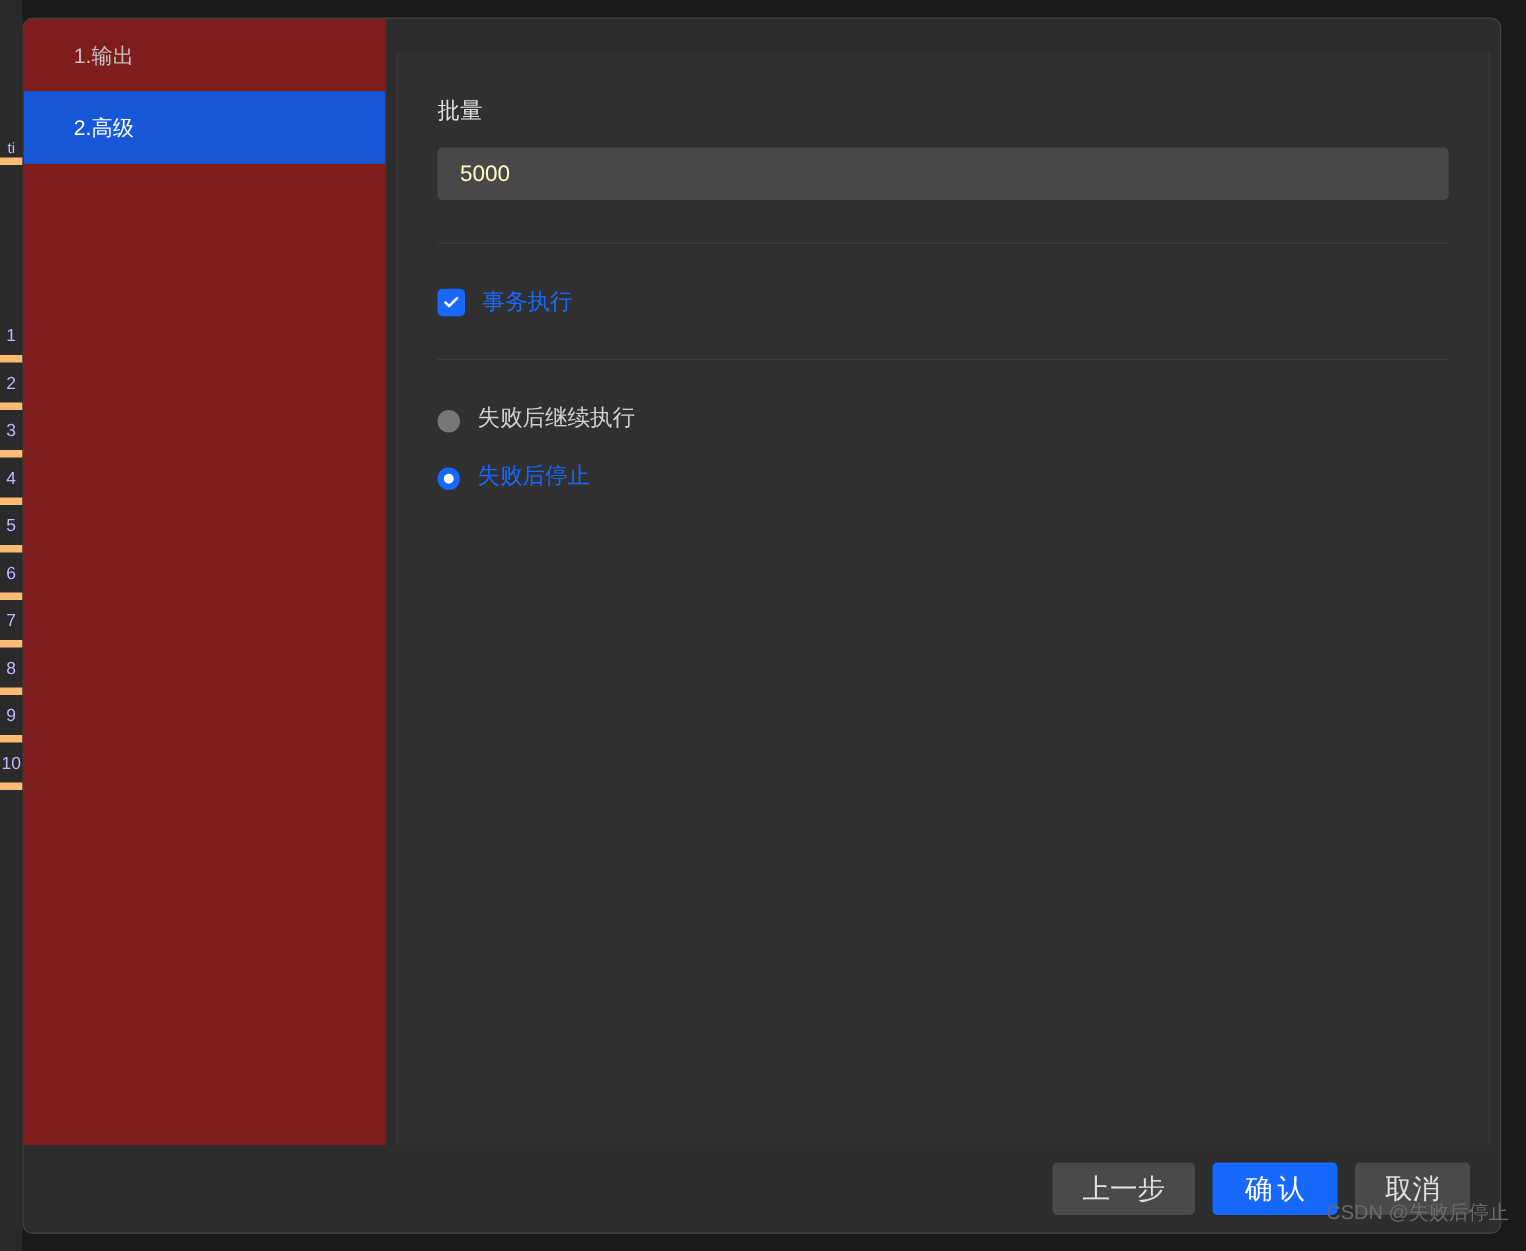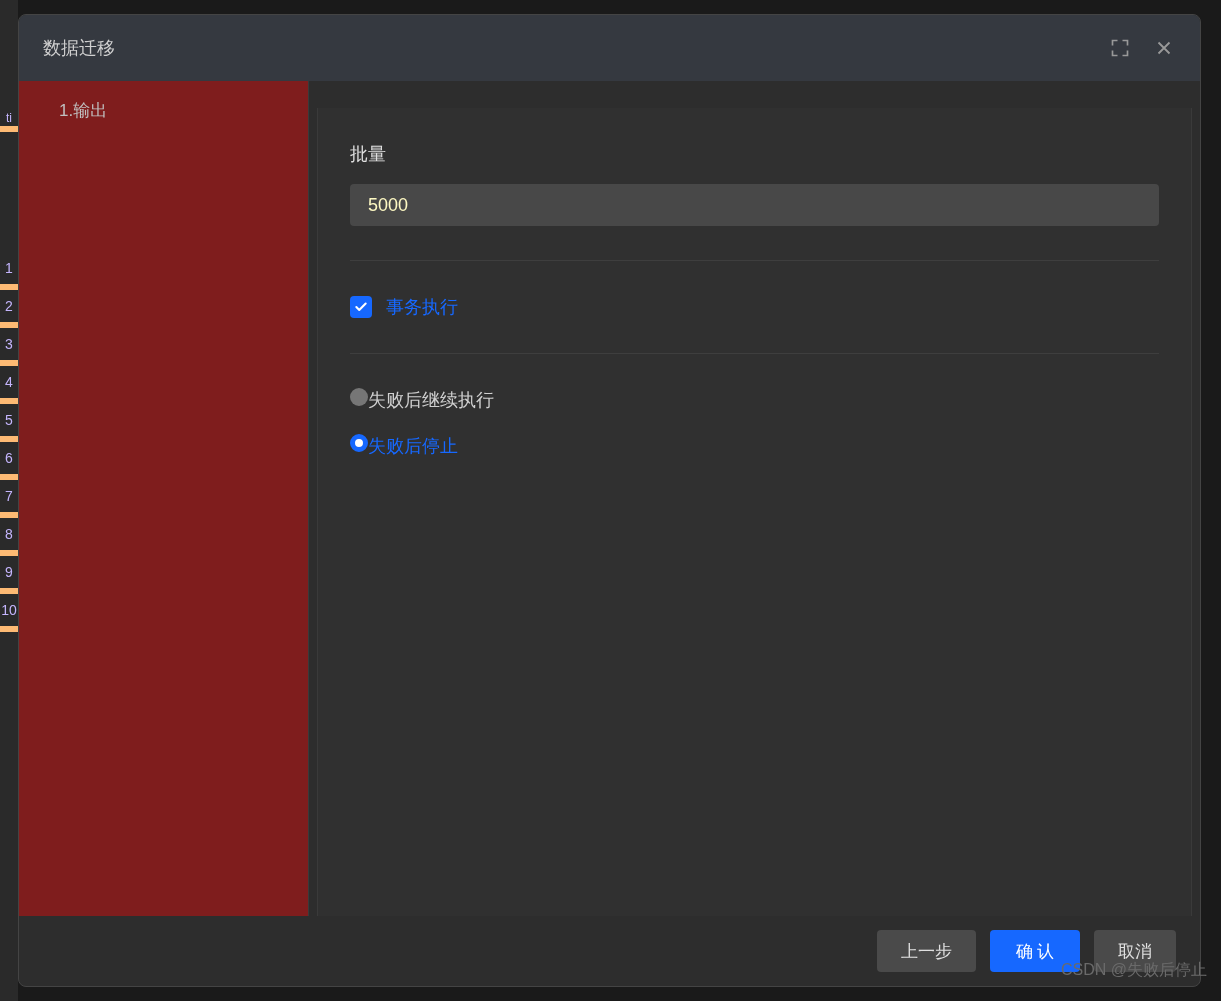--- a/index.html
+++ b/index.html
@@ -128,21 +128,21 @@
       font-size: 18px;
       outline: none;
     }
     .divider {
       height: 1px;
       background: #3e3e3e;
       margin: 34px 0;
     }
     .checkbox-row {
       display: flex;
-      align-items: center;
+      align-items: flex-end;
       gap: 14px;
     }
     .checkbox-box {
       width: 22px;
       height: 22px;
       background: #1668ff;
       border-radius: 4px;
       display: flex;
       align-items: center;
       justify-content: center;
@@ -157,21 +157,22 @@
       font-size: 18px;
       cursor: pointer;
     }
     .radio-group {
       display: flex;
       flex-direction: column;
       gap: 22px;
     }
     .radio-row {
       display: flex;
-      align-items: flex-start;
+      align-items: flex-end;
+      gap: 14px;
       cursor: pointer;
     }
     .radio-circle {
       width: 18px;
       height: 18px;
       border-radius: 50%;
       display: flex;
       align-items: center;
       justify-content: center;
     }
@@ -199,21 +200,21 @@
       align-items: center;
       justify-content: flex-end;
       padding: 0 24px;
       gap: 14px;
     }
     .btn {
       height: 42px;
       padding: 0 24px;
       border: none;
       border-radius: 4px;
-      font-size: 17px;
+      font-size: 22px;
       cursor: pointer;
       display: flex;
       align-items: center;
       justify-content: center;
     }
     .btn-secondary {
       background: #4a4a4a;
       color: #e0e0e0;
     }
     .btn-primary {
@@ -243,40 +244,28 @@
   <div class="bg-cell">4</div>
   <div class="bg-cell">5</div>
   <div class="bg-cell">6</div>
   <div class="bg-cell">7</div>
   <div class="bg-cell">8</div>
   <div class="bg-cell">9</div>
   <div class="bg-cell">10</div>
 </div>
 
 <div class="dialog">
-  <div class="dialog-header">
-    <div class="dialog-title">数据迁移</div>
-    <div class="header-icons">
-      <div class="icon-btn">
-        <svg viewBox="0 0 24 24" width="20" height="20" fill="none" stroke="currentColor" stroke-width="2">
-          <path d="M3 9V3h6M21 9V3h-6M3 15v6h6M21 15v6h-6"></path>
-        </svg>
-      </div>
-      <div class="icon-btn">
-        <svg viewBox="0 0 24 24" width="22" height="22" fill="none" stroke="currentColor" stroke-width="2">
-          <path d="M18 6L6 18M6 6l12 12"></path>
-        </svg>
-      </div>
-    </div>
-  </div>
 
   <div class="dialog-body">
     <div class="sidebar">
       <div class="sidebar-item">
         <span>1.输出</span>
+      </div>
+      <div class="sidebar-item active">
+        <span>2.高级</span>
       </div>
     </div>
 
     <div class="content-wrapper">
       <div class="content">
         <div class="field-label">批量</div>
         <input class="input-field" type="text" value="5000" style="">
 
         <div class="divider"></div>
 

